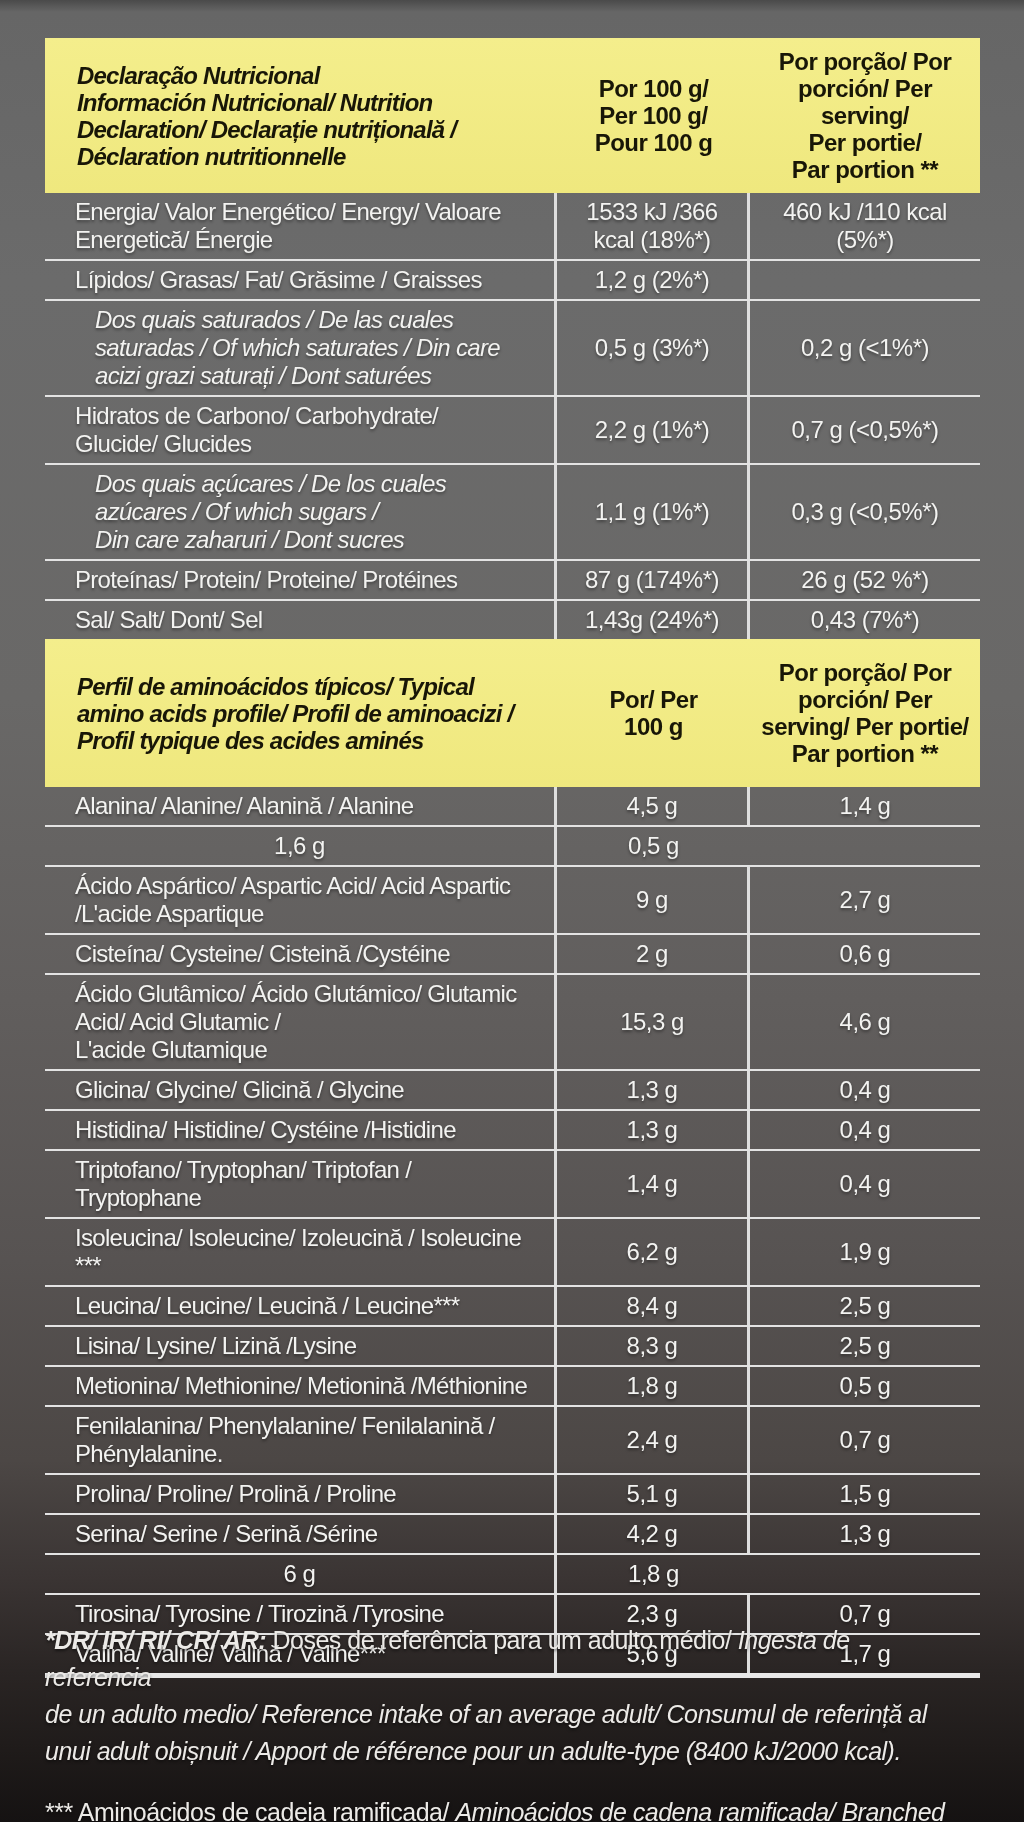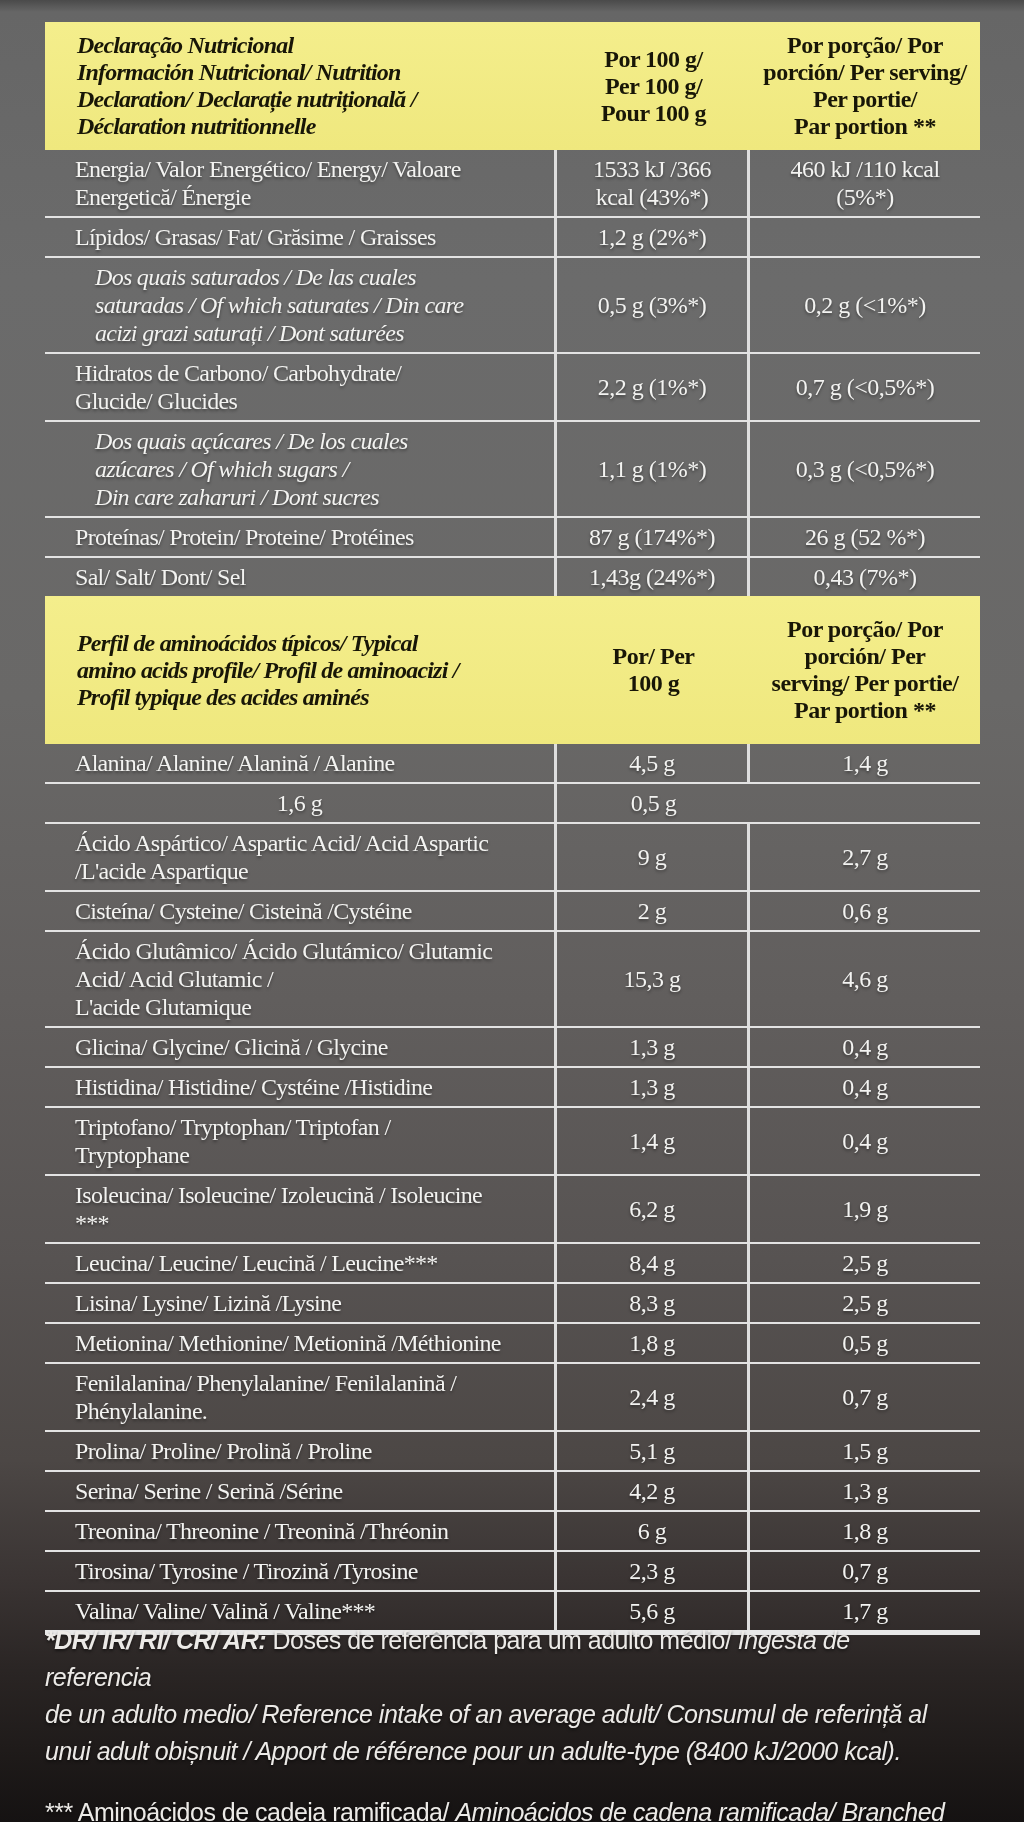--- a/index.html
+++ b/index.html
@@ -4,21 +4,21 @@
 <style>
   html,body{margin:0;padding:0;background:#151212;}
   body{width:1024px;height:1822px;font-family:"Liberation Sans",sans-serif;overflow:hidden;}
   .sheet{
     position:relative;width:1024px;height:1822px;overflow:hidden;
     background:linear-gradient(180deg,
       #4a4a4a 0px,#666666 12px,#6b6b6b 280px,#696867 700px,
       #615e5d 1000px,#575352 1260px,#4c4745 1460px,
       #3a3433 1580px,#2a2524 1670px,#1f1b1a 1750px,#151212 1822px);
   }
-  .table{position:absolute;left:45px;top:22px;width:935px;font-family:Liberation Serif, serif;}
+  .table{position:absolute;left:45px;top:38px;width:935px;}
   .grid-row{display:grid;grid-template-columns:512px 193px 230px;}
   
   .band{background:linear-gradient(180deg,#f4ee8c,#efe87e);color:#181607;font-weight:bold;}
   .band .cell{display:flex;align-items:center;white-space:pre-line;line-height:27px;
               font-size:24px;letter-spacing:-0.5px;}
   .band .hc1{justify-content:flex-start;text-align:left;padding:10px 6px 10px 32px;
              font-style:italic;letter-spacing:-0.8px;}
   .band .hc2,.band .hc3{justify-content:center;text-align:center;padding:10px 4px;}
   .band1{min-height:112px;}
   .band2{min-height:148px;}
@@ -69,21 +69,21 @@
 porción/ Per serving/
 Per portie/
 Par portion **</div>
     </div>
 
     <div id="main-rows">
         <div class="grid-row data-row first-row">
           <div class="cell label">Energia/ Valor Energético/ Energy/ Valoare
 Energetică/ Énergie</div>
           <div class="cell val v1">1533 kJ /366
-kcal (43%*)</div>
+kcal (18%*)</div>
           <div class="cell val v2">460 kJ /110 kcal
 (5%*)</div>
         </div>
         <div class="grid-row data-row">
           <div class="cell label">Lípidos/ Grasas/ Fat/ Grăsime / Graisses</div>
           <div class="cell val v1">1,2 g (2%*)</div>
         </div>
         <div class="grid-row data-row">
           <div class="cell label ind it">Dos quais saturados / De las cuales
 saturadas / Of which saturates / Din care
@@ -203,21 +203,20 @@
           <div class="cell label">Prolina/ Proline/ Prolină / Proline</div>
           <div class="cell val v1">5,1 g</div>
           <div class="cell val v2">1,5 g</div>
         </div>
         <div class="grid-row data-row">
           <div class="cell label">Serina/ Serine / Serină /Sérine</div>
           <div class="cell val v1">4,2 g</div>
           <div class="cell val v2">1,3 g</div>
         </div>
         <div class="grid-row data-row">
-          <div class="cell label">Treonina/ Threonine / Treonină /Thréonin</div>
           <div class="cell val v1">6 g</div>
           <div class="cell val v2">1,8 g</div>
         </div>
         <div class="grid-row data-row">
           <div class="cell label">Tirosina/ Tyrosine / Tirozină /Tyrosine</div>
           <div class="cell val v1">2,3 g</div>
           <div class="cell val v2">0,7 g</div>
         </div>
         <div class="grid-row data-row thick">
           <div class="cell label">Valina/ Valine/ Valină / Valine***</div>

